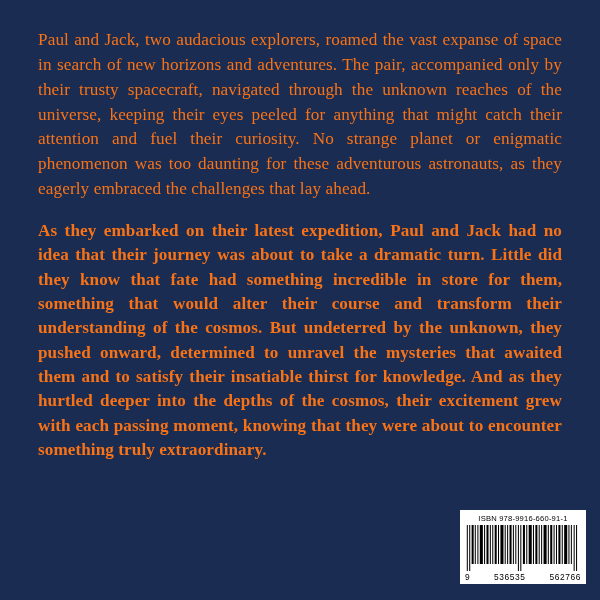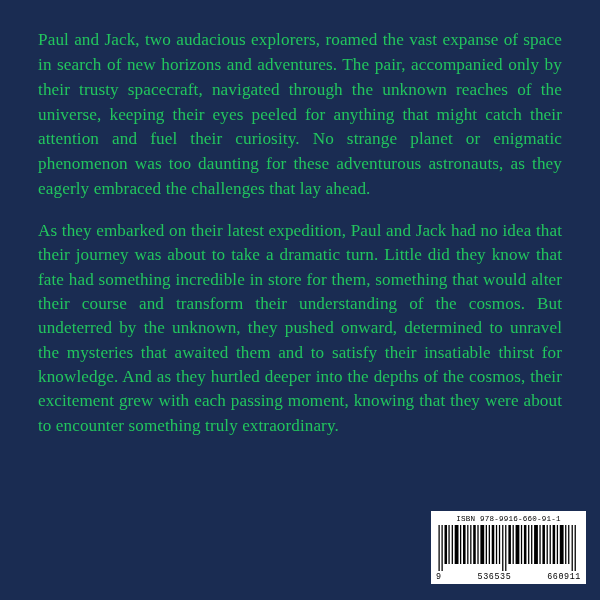--- a/index.html
+++ b/index.html
@@ -20,42 +20,43 @@
     background: #1a2c52;
     box-sizing: border-box;
   }
   .blurb {
     position: absolute;
     left: 38px;
     top: 28px;
     width: 524px;
   }
   .para {
-    color: #22c55e;
+    color: #f97316;
     font-family: "Liberation Serif", serif;
     font-size: 17.2px;
     line-height: 1.445;
     text-align: justify;
     text-justify: inter-word;
     margin: 0 0 17px 0;
     letter-spacing: 0.1px;
   }
   .para.p2 {
     font-size: 17.1px;
     line-height: 1.425;
+    font-weight: bold;
   }
   .barcode-box {
     position: absolute;
     right: 14px;
     bottom: 16px;
-    width: 155px;
+    width: 126px;
     background: #ffffff;
     padding: 3px 4px 2px 4px;
     box-sizing: border-box;
-    font-family: Liberation Mono, monospace;
+    font-family: Liberation Sans, sans-serif;
   }
   .isbn-text {
     font-size: 7.6px;
     color: #000;
     text-align: center;
     letter-spacing: 0.2px;
     margin: 1px 0 2px 0;
     white-space: nowrap;
   }
   .bars {
@@ -128,17 +129,17 @@
         <rect x="107.8" y="0" width="3.3" height="39"></rect>
         <rect x="112.4" y="0" width="1.1" height="39"></rect>
         <rect x="115" y="0" width="1.1" height="39"></rect>
         <rect x="118" y="0" width="1.1" height="46"></rect>
         <rect x="120.6" y="0" width="1.1" height="46"></rect>
       </g>
     </svg>
     <div class="barcode-digits">
       <span>9</span>
       <span>536535</span>
-      <span>660911</span>
+      <span>562766</span>
     </div>
   </div>
 
 </div>
 
 </body></html>

